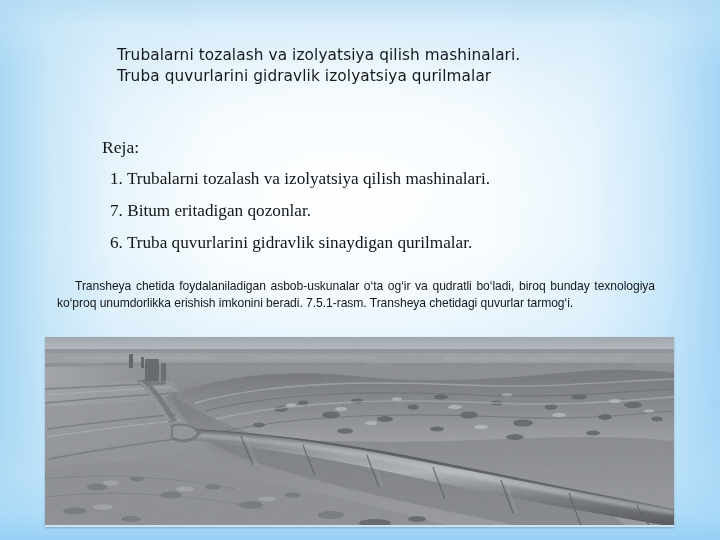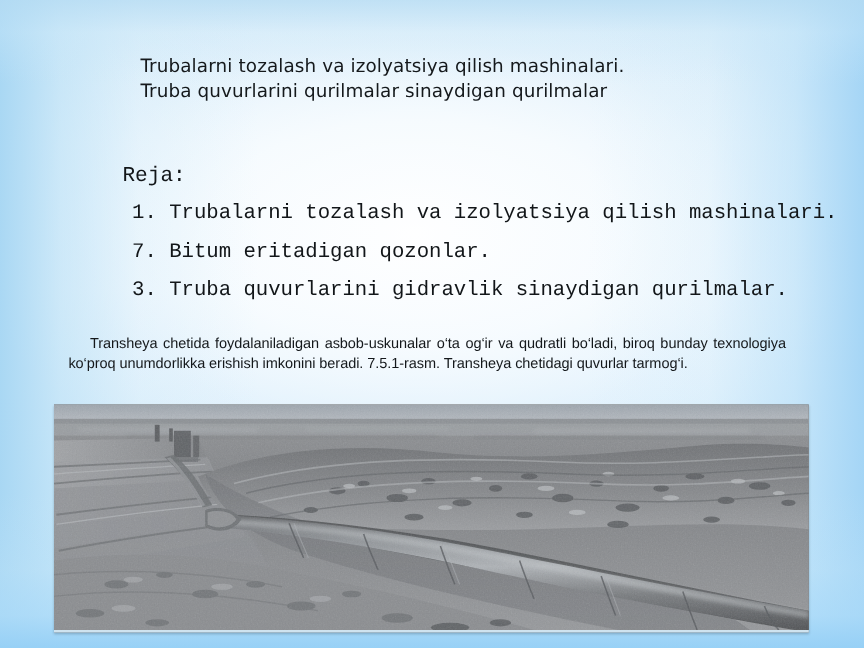--- a/index.html
+++ b/index.html
@@ -90,21 +90,21 @@
     letter-spacing: 0.1px;
     white-space: nowrap;
   }
 
   
   #reja-block {
     position: absolute;
     left: 102px;
     top: 136px;
     width: 520px;
-    font-family: Liberation Mono, monospace;
+    font-family: Liberation Serif, serif;
     color: #121619;
   }
   #reja-heading {
     font-size: 17.6px;
     line-height: 22px;
     margin-bottom: 10px;
   }
   .reja-item {
     font-size: 17.2px;
     line-height: 22px;
@@ -154,28 +154,28 @@
 
   <div class="bg-layer bg-base"></div>
   <div class="bg-layer bg-core"></div>
   <div class="bg-layer bg-left"></div>
   <div class="bg-layer bg-right"></div>
   <div class="bg-layer bg-top"></div>
   <div class="bg-layer bg-bottom"></div>
 
   <div id="title-block">
     <div class="title-line">Trubalarni tozalash va izolyatsiya qilish mashinalari.</div>
-    <div class="title-line">Truba quvurlarini qurilmalar sinaydigan qurilmalar</div>
+    <div class="title-line">Truba quvurlarini gidravlik izolyatsiya qurilmalar</div>
   </div>
 
   <div id="reja-block">
     <div id="reja-heading">Reja:</div>
     <div class="reja-item">1. Trubalarni tozalash va izolyatsiya qilish mashinalari.</div>
     <div class="reja-item">7. Bitum eritadigan qozonlar.</div>
-    <div class="reja-item">3. Truba quvurlarini gidravlik sinaydigan qurilmalar.</div>
+    <div class="reja-item">6. Truba quvurlarini gidravlik sinaydigan qurilmalar.</div>
   </div>
 
   <div id="body-paragraph">Transheya chetida foydalaniladigan asbob-uskunalar o‘ta og‘ir va qudratli bo‘ladi, biroq bunday texnologiya ko‘proq unumdorlikka erishish imkonini beradi. 7.5.1-rasm. Transheya chetidagi quvurlar tarmog‘i.</div>
 
   <div id="photo-frame">
     <svg viewBox="0 0 629 188" preserveAspectRatio="none">
       <defs>
         <linearGradient id="skyG" x1="0" y1="0" x2="0" y2="1">
           <stop offset="0%" stop-color="#9ea6ae"></stop>
           <stop offset="100%" stop-color="#b9bec4"></stop>

